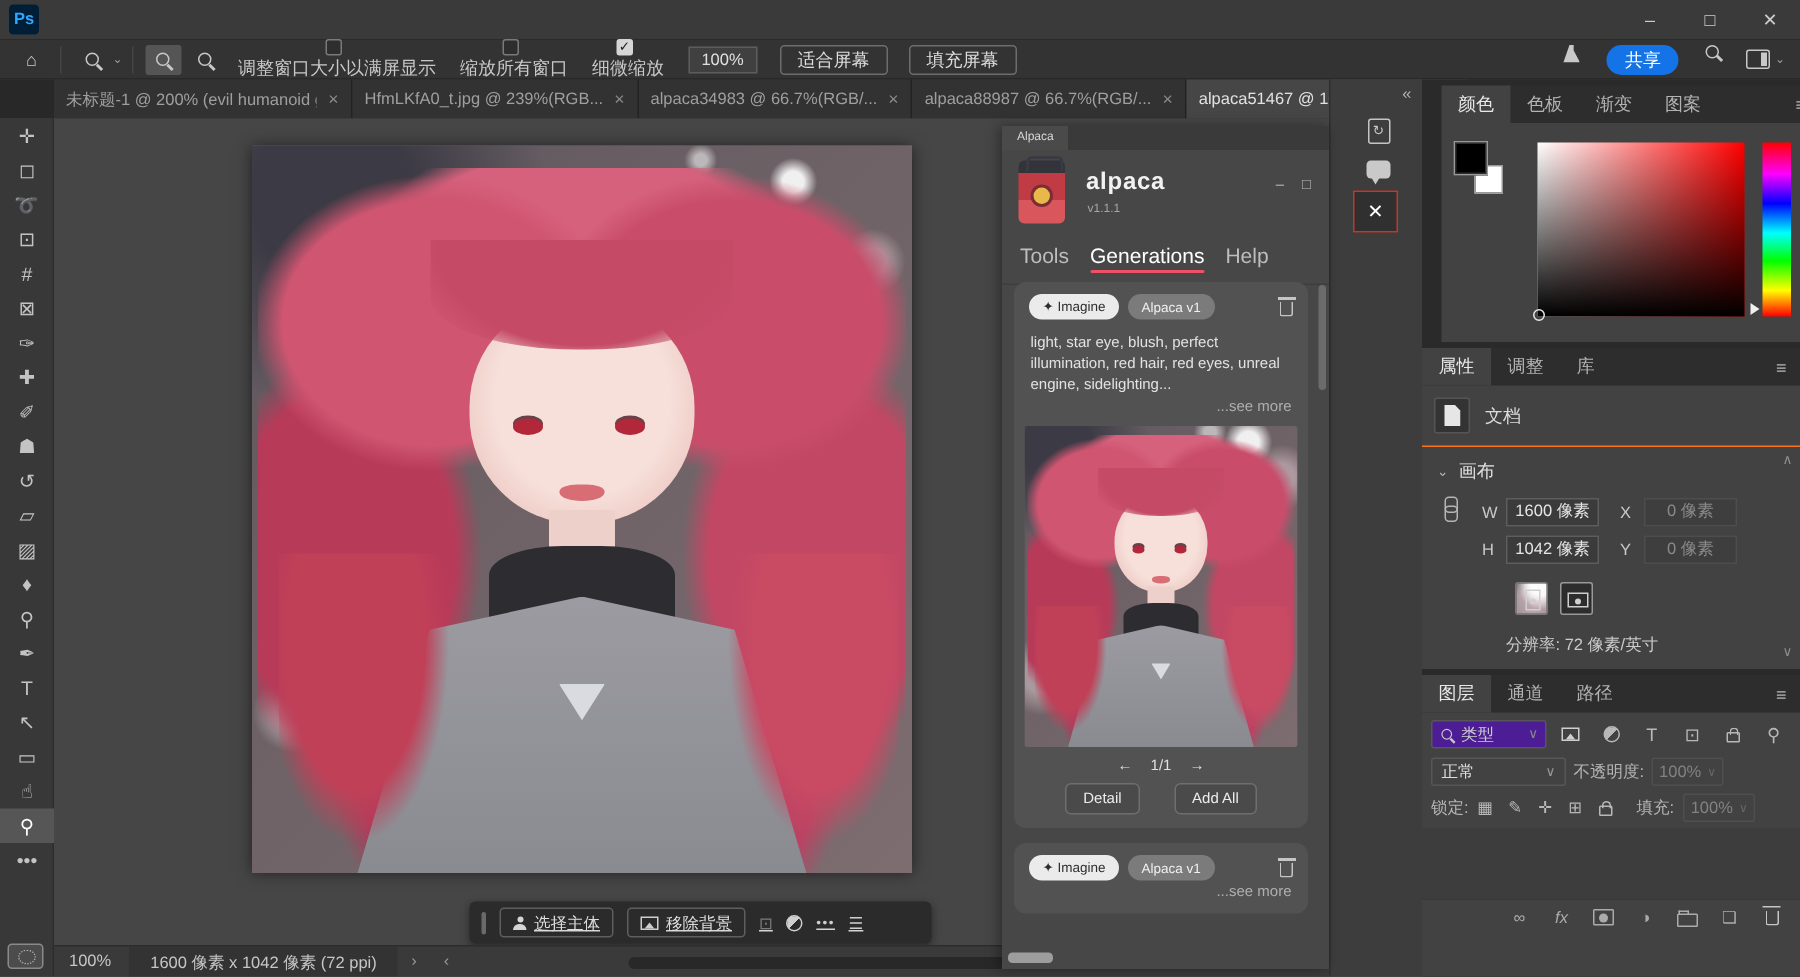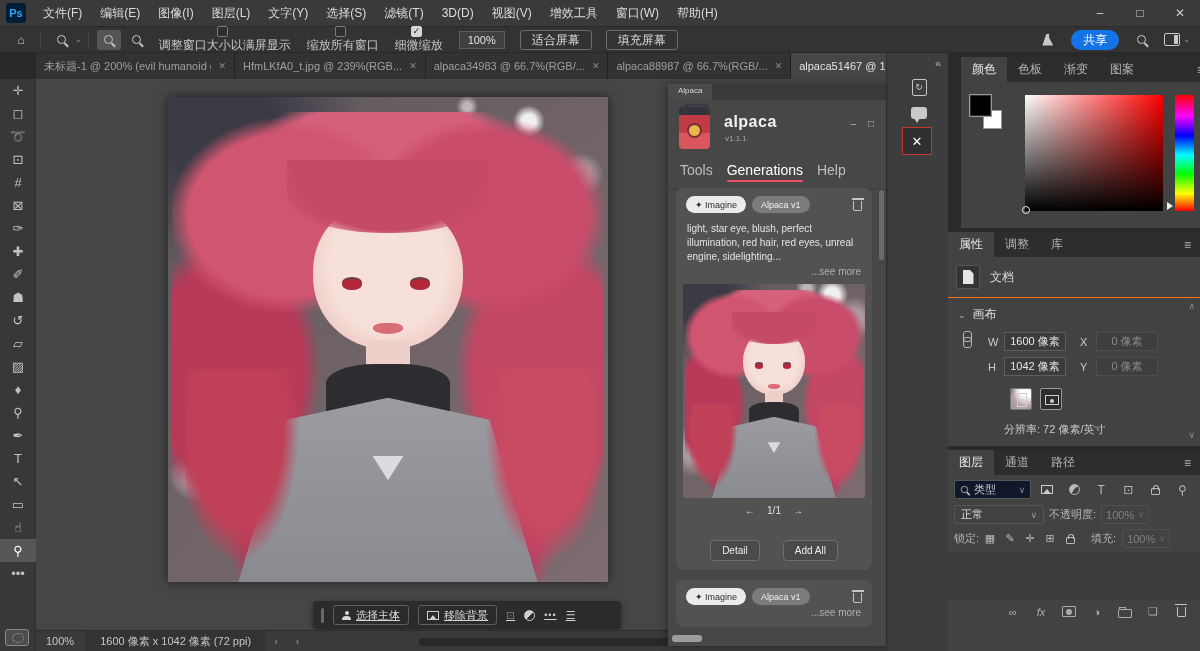--- a/index.html
+++ b/index.html
@@ -19,21 +19,21 @@
   .opt-ico { width:26px; display:flex; align-items:center; justify-content:center; color:#c8c8c8; }
   .tool-box { width:24px; height:20px; display:flex; align-items:center; justify-content:center; border-radius:2px; margin:0 2px; }
   .tool-box.pressed { background:#555555; }
   .mag { width:9px; height:9px; border:1.5px solid #c8c8c8; border-radius:50%; position:relative; display:inline-block; }
   .mag::after { content:""; position:absolute; width:5px; height:1.5px; background:#c8c8c8; right:-4px; bottom:-2px; transform:rotate(45deg); }
   .chk { display:flex; align-items:center; margin:0 8px; color:#c8c8c8; font-size:12px;flex-direction:column; }
   .chk .box { width:11px; height:11px; border:1px solid #7a7a7a; background:#2e2e2e; margin-right:5px; border-radius:2px; display:flex; align-items:center; justify-content:center; font-size:9px; color:#222; }
   .chk .box.checked { background:#d6d6d6; border-color:#d6d6d6; }
   .zoom-input { width:46px; height:18px; background:#404040; border:1px solid #5c5c5c; color:#e0e0e0; font-size:11px; text-align:center; line-height:16px; margin:0 8px; }
   .opt-btn { height:20px; padding:0 11px; border:1px solid #6d6d6d; border-radius:3px; color:#dedede; font-size:12px; line-height:18px; margin:0 7px; }
-  #opt-right { margin-left:auto; display:flex; align-items:center; padding-right:10px; gap:18px; }
+  #opt-right { margin-left:auto; display:flex; padding-right:10px; gap:18px; }
   .flask { width:11px; height:12px; background:#c8c8c8; clip-path:polygon(38% 0,62% 0,62% 35%,100% 100%,0 100%); }
   .share-btn { height:20px; padding:0 12px; background:#1473e6; border-radius:10px; color:#fff; font-size:12px; line-height:20px; }
   .ws-ico { width:16px; height:13px; border:1.5px solid #c8c8c8; border-radius:2px; position:relative; }
   .ws-ico::after { content:""; position:absolute; right:1px; top:1px; bottom:1px; width:4px; background:#c8c8c8; }
 
   
   #tabbar { position:absolute; left:0; top:53px; width:886px; height:26px; background:#282828; display:flex; padding-left:36px; }
   .tab { display:flex; align-items:center; background:#323232; border-right:1px solid #222; padding:0 8px; font-size:11px; color:#9f9f9f; max-width:199px; }
   .tab .tab-label { overflow:hidden; white-space:nowrap; max-width:168px; }
   .tab .tab-close { margin-left:7px; font-size:9px; color:#8a8a8a; }
@@ -121,21 +121,21 @@
   .pill-row { display:flex; align-items:center; padding:0 10px; gap:6px; }
   .pill { height:17px; border-radius:9px; font-size:9px; display:flex; align-items:center; padding:0 9px; }
   .pill.imagine { background:#ebebeb; color:#2e2e2e; }
   .pill.model { background:#7b7b7b; color:#f0f0f0; }
   .trash { width:9px; height:10px; border:1px solid #c5c5c5; border-top:none; border-radius:0 0 2px 2px; position:relative; margin-left:auto; margin-top:3px; }
   .trash::before { content:""; position:absolute; left:-2.5px; top:-3px; width:12px; height:1.5px; background:#c5c5c5; }
   .aprompt { padding:9px 11px 0; color:#e2e2e2; font-size:10px; line-height:1.4; }
   .seemore { text-align:right; padding:2px 11px 0; color:#aeaeae; font-size:10px; }
   .apreview { margin:7px 7px 0; height:214px; border-radius:2px; }
   .apagin { display:flex; justify-content:center; align-items:center; gap:12px; margin-top:7px; color:#e0e0e0; font-size:10px; }
-  .abtns { display:flex; justify-content:center; gap:23px; margin-top:24px; }
+  .abtns { display:flex; justify-content:center; gap:23px; margin-top:6px; }
   .abtn { height:21px; padding:0 11px; border:1px solid #6e6e6e; border-radius:4px; background:#4a4a4a; color:#ececec; font-size:10px; line-height:19px; }
   #alp-vscroll { position:absolute; right:2px; top:106px; width:5px; height:70px; background:#6b6b6b; border-radius:3px; }
   #alp-hscroll { position:absolute; left:4px; bottom:4px; width:30px; height:7px; background:#9d9d9d; border-radius:3px; }
 
   
   #dock { position:absolute; left:886px; top:53px; width:62px; height:598px; background:#3d3d3d; border-left:1px solid #2f2f2f; }
   #dock-collapse { position:absolute; right:7px; top:4px; color:#b5b5b5; font-size:11px; }
   .dock-ico { position:absolute; left:20px; width:24px; height:24px; display:flex; align-items:center; justify-content:center; color:#c5c5c5; }
   .hist-box { width:15px; height:17px; border:1.5px solid #c5c5c5; border-radius:2px; display:flex; align-items:center; justify-content:center; font-size:9px; color:#c5c5c5; }
   .bubble { width:16px; height:12px; background:#c9c9c9; border-radius:3px; position:relative; }
@@ -183,21 +183,21 @@
   .orient.land::before { left:4px; top:6px; width:12px; height:8px; }
   .orient::after { content:""; position:absolute; width:4px; height:4px; border-radius:50%; background:#cfcfcf; left:9px; top:10px; }
   .res-row { padding:12px 0 0 56px; color:#cccccc; }
   .mode-row { padding:13px 0 0 20px; color:#cccccc; font-size:12px; }
   .scroll-hint { position:absolute; right:5px; color:#8f8f8f; font-size:9px; }
 
   
   #layerspanel { position:absolute; top:397px; left:0; width:252px; }
   #layers-body { height:176px; font-size:11px; }
   .filt-row { display:flex; align-items:center; padding:5px 6px 4px; gap:4px; }
-  .filt-search { width:80px; height:19px; background:#0f172a; border:1px solid #565656; border-radius:2px; display:flex; align-items:center; padding:0 5px; gap:5px; color:#cccccc; }
+  .filt-search { width:80px; height:19px; background:#4c1d95; border:1px solid #565656; border-radius:2px; display:flex; align-items:center; padding:0 5px; gap:5px; color:#cccccc; }
   .filt-search .cv { margin-left:auto; color:#888; font-size:9px; }
   .icon-btn { width:24px; height:19px; display:flex; align-items:center; justify-content:center; color:#b8b8b8; font-size:12px; }
   .blend-row { display:flex; align-items:center; padding:2px 6px 3px; gap:5px; }
   .blend-select { width:90px; height:19px; border:1px solid #565656; border-radius:2px; display:flex; align-items:center; padding:0 6px; color:#dddddd; }
   .blend-select .cv { margin-left:auto; color:#999; font-size:9px; }
   .dim-text { color:#b5b5b5; }
   .opac-box { width:48px; height:19px; border:1px solid #4f4f4f; border-radius:2px; display:flex; align-items:center; justify-content:center; gap:4px; color:#828282; }
   .lock-row { display:flex; align-items:center; padding:2px 6px 4px; gap:2px; color:#b5b5b5; }
   .lk-ico { width:18px; display:flex; justify-content:center; color:#b8b8b8; font-size:11px; }
   .lock { width:9px; height:7px; border:1px solid #b8b8b8; border-radius:1px; position:relative; margin-top:4px; display:inline-block; }
@@ -216,34 +216,20 @@
   .mask-ico { width:14px; height:11px; border:1px solid #ababab; border-radius:1px; position:relative; }
   .mask-ico::after { content:""; position:absolute; left:3px; top:1.5px; width:6px; height:6px; border-radius:50%; background:#ababab; }
   .folder { width:14px; height:9px; border:1px solid #ababab; border-radius:1px; position:relative; margin-top:3px; }
   .folder::before { content:""; position:absolute; left:0; top:-3px; width:5px; height:2px; border:1px solid #ababab; border-bottom:none; }
 </style>
 </head>
 <body>
 
 <div id="titlebar">
   <div class="ps-logo">Ps</div>
-  <div id="menus" style="display:flex;">
-      <span class="menu-item">文件(F)</span>
-      <span class="menu-item">编辑(E)</span>
-      <span class="menu-item">图像(I)</span>
-      <span class="menu-item">图层(L)</span>
-      <span class="menu-item">文字(Y)</span>
-      <span class="menu-item">选择(S)</span>
-      <span class="menu-item">滤镜(T)</span>
-      <span class="menu-item">3D(D)</span>
-      <span class="menu-item">视图(V)</span>
-      <span class="menu-item">增效工具</span>
-      <span class="menu-item">窗口(W)</span>
-      <span class="menu-item">帮助(H)</span>
-    </div>
   <div id="win-controls">
     <div class="win-btn">–</div>
     <div class="win-btn">□</div>
     <div class="win-btn">✕</div>
   </div>
 </div>
 
 <div id="optionsbar">
   <div class="opt-ico" style="margin-left:8px;">⌂</div>
   <div class="opt-sep"></div>

